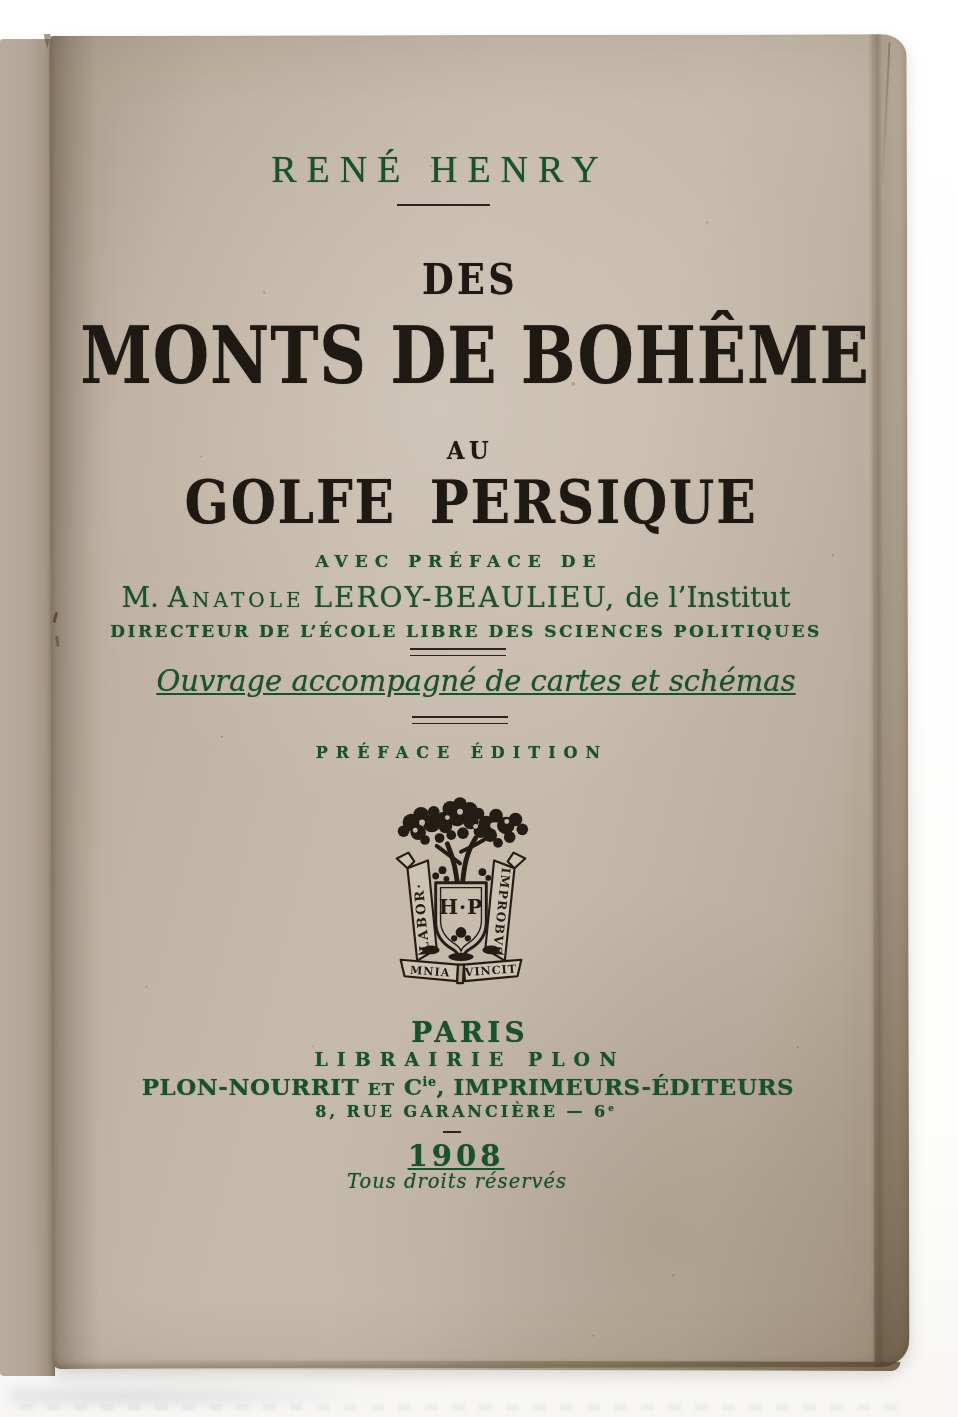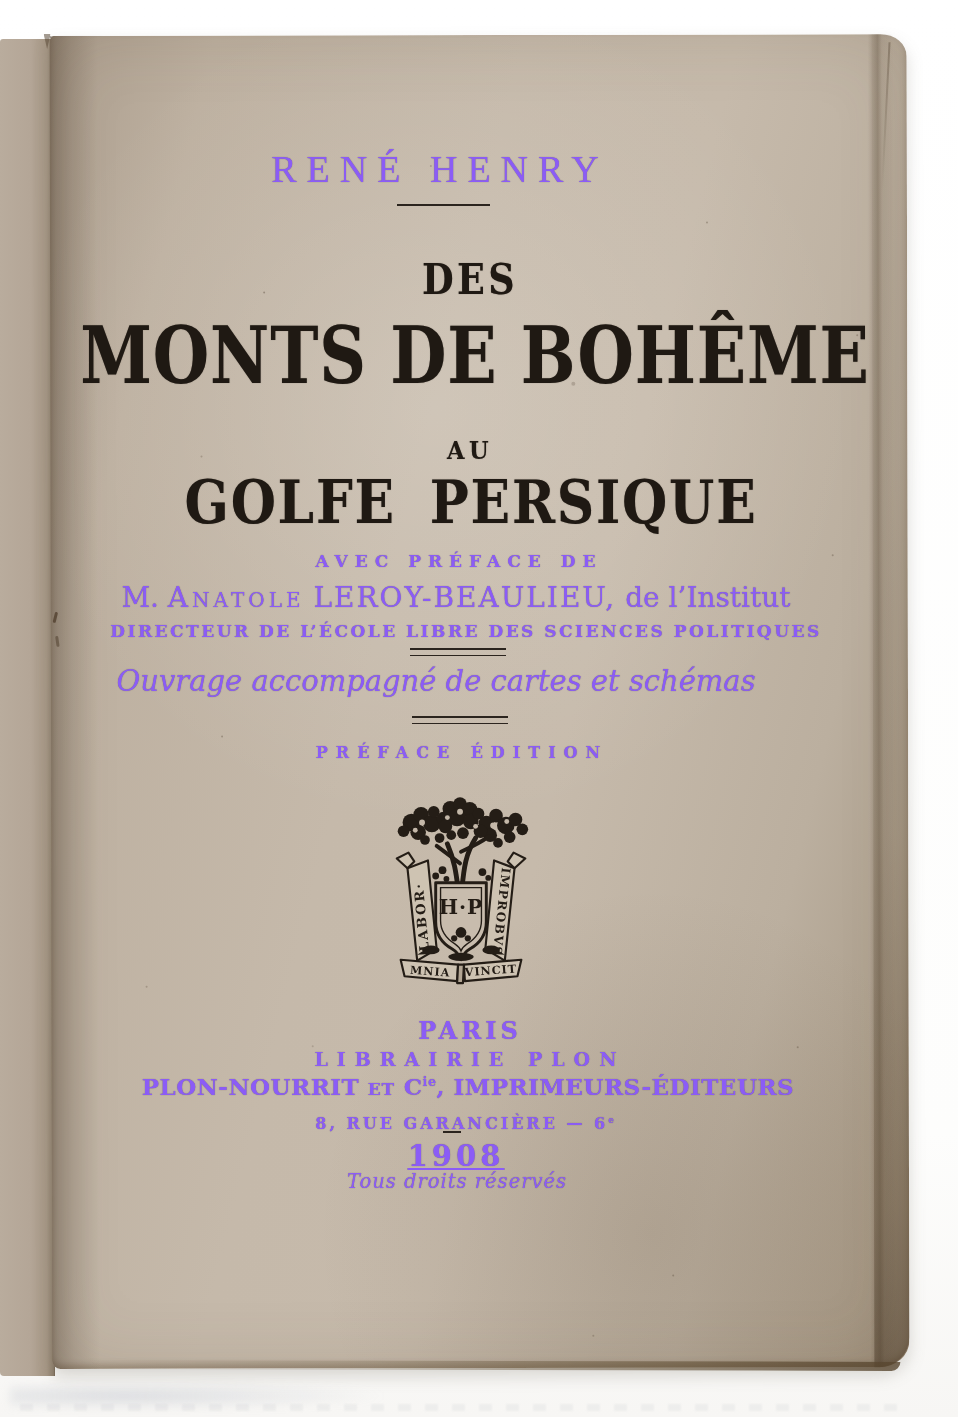--- a/index.html
+++ b/index.html
@@ -66,21 +66,21 @@
     box-shadow:213px 256px 0 rgba(70,55,40,.35),656px 187px 0 rgba(70,55,40,.3),
       522px 348px 0 1px rgba(70,55,40,.22),781px 520px 0 rgba(70,55,40,.3),
       170px 700px 0 rgba(70,55,40,.3),420px 905px 0 rgba(70,55,40,.25),
       745px 1012px 0 rgba(70,55,40,.3),300px 1150px 0 rgba(70,55,40,.25),
       620px 1240px 0 rgba(70,55,40,.3),150px 420px 0 rgba(70,55,40,.25),
       806px 300px 0 rgba(70,55,40,.3),700px 640px 0 rgba(70,55,40,.2),
       540px 1300px 0 rgba(70,55,40,.25),260px 1010px 0 rgba(70,55,40,.2),
       380px 130px 0 rgba(70,55,40,.25),94px 950px 0 rgba(70,55,40,.25);
   }
   
-  .line{position:absolute;white-space:nowrap;color:#8b5cf6;
+  .line{position:absolute;white-space:nowrap;color:#14532d;
         text-shadow:0 0 1px rgba(43,35,27,.5);}
   .ctr{transform:translateX(-50%);}
   .author-name{left:440px;top:147px;font-size:38px;letter-spacing:10px;
                font-family:"Liberation Serif","DejaVu Serif",serif;}
   .rule{position:absolute;background:#2b241e;height:2px;}
   .rule-author{left:397px;top:204px;width:93px;}
   .title-1{left:470px;top:254px;font-size:43px;font-weight:bold;letter-spacing:4px;
            transform:translateX(-50%) scaleX(.85);color:#1f1913;}
   .title-2{left:475px;top:309px;font-size:79px;font-weight:bold;letter-spacing:1px;
            transform:translateX(-50%) scaleX(.82);color:#1f1913;}
@@ -90,28 +90,28 @@
            word-spacing:16px;transform:translateX(-50%) scaleX(.88);color:#1f1913;}
   .preface-intro{left:459px;top:551px;font-size:17px;font-weight:bold;letter-spacing:7px;}
   .preface-name{left:456px;top:581px;font-size:28px;}
   .preface-name .sc{font-variant:small-caps;letter-spacing:4px;}
   .preface-name .caps{letter-spacing:2px;text-align:center;}
   .preface-role{left:466px;top:621px;font-size:17px;font-weight:bold;letter-spacing:2.5px;}
   .double-rule{position:absolute;width:96px;height:5px;
                border-top:2px solid #2b241e;border-bottom:1px solid #2b241e;}
   .rule-d1{left:410px;top:648px;}
   .rule-d2{left:412px;top:716px;}
-  .work-note{left:436px;top:664px;font-size:29px;font-style:italic;}
+  .work-note{left:476px;top:664px;font-size:29px;font-style:italic;text-decoration:underline;}
   .edition{left:462px;top:743px;font-size:16px;font-weight:bold;letter-spacing:8px;}
-  .imprint-city{left:470px;top:1016px;font-size:24px;font-weight:bold;letter-spacing:4px;}
+  .imprint-city{left:470px;top:1016px;font-size:28px;font-weight:bold;letter-spacing:4px;}
   .imprint-pub{left:470px;top:1048px;font-size:19px;font-weight:bold;letter-spacing:9px;}
   .imprint-printer{left:468px;top:1073px;font-size:23px;font-weight:bold;letter-spacing:.5px;}
   .imprint-printer .small{font-size:17px;letter-spacing:1px;}
   .imprint-printer sup,.imprint-addr sup{font-size:.55em;vertical-align:super;}
-  .imprint-addr{left:466px;top:1102px;font-size:16px;font-weight:bold;letter-spacing:3px;margin-top:12px;}
+  .imprint-addr{left:466px;top:1102px;font-size:16px;font-weight:bold;letter-spacing:3px;}
   .rule-dash{left:443px;top:1131px;width:18px;}
   .imprint-year{left:456px;top:1139px;font-size:29px;font-weight:bold;letter-spacing:4px;text-decoration:underline;}
   .imprint-rights{left:457px;top:1170px;font-size:19.5px;font-style:italic;letter-spacing:1px;}
   
   .device{position:absolute;left:388px;top:796px;width:146px;height:197px;}
   .device text{fill:#241d16;font-family:"DejaVu Serif","Liberation Serif",serif;font-weight:bold;}
   
   .bottom-smudge{position:absolute;left:10px;top:1382px;width:380px;height:28px;
     background:radial-gradient(ellipse at 30% 50%,rgba(176,181,192,.4),transparent 70%);
     filter:blur(4px);}

